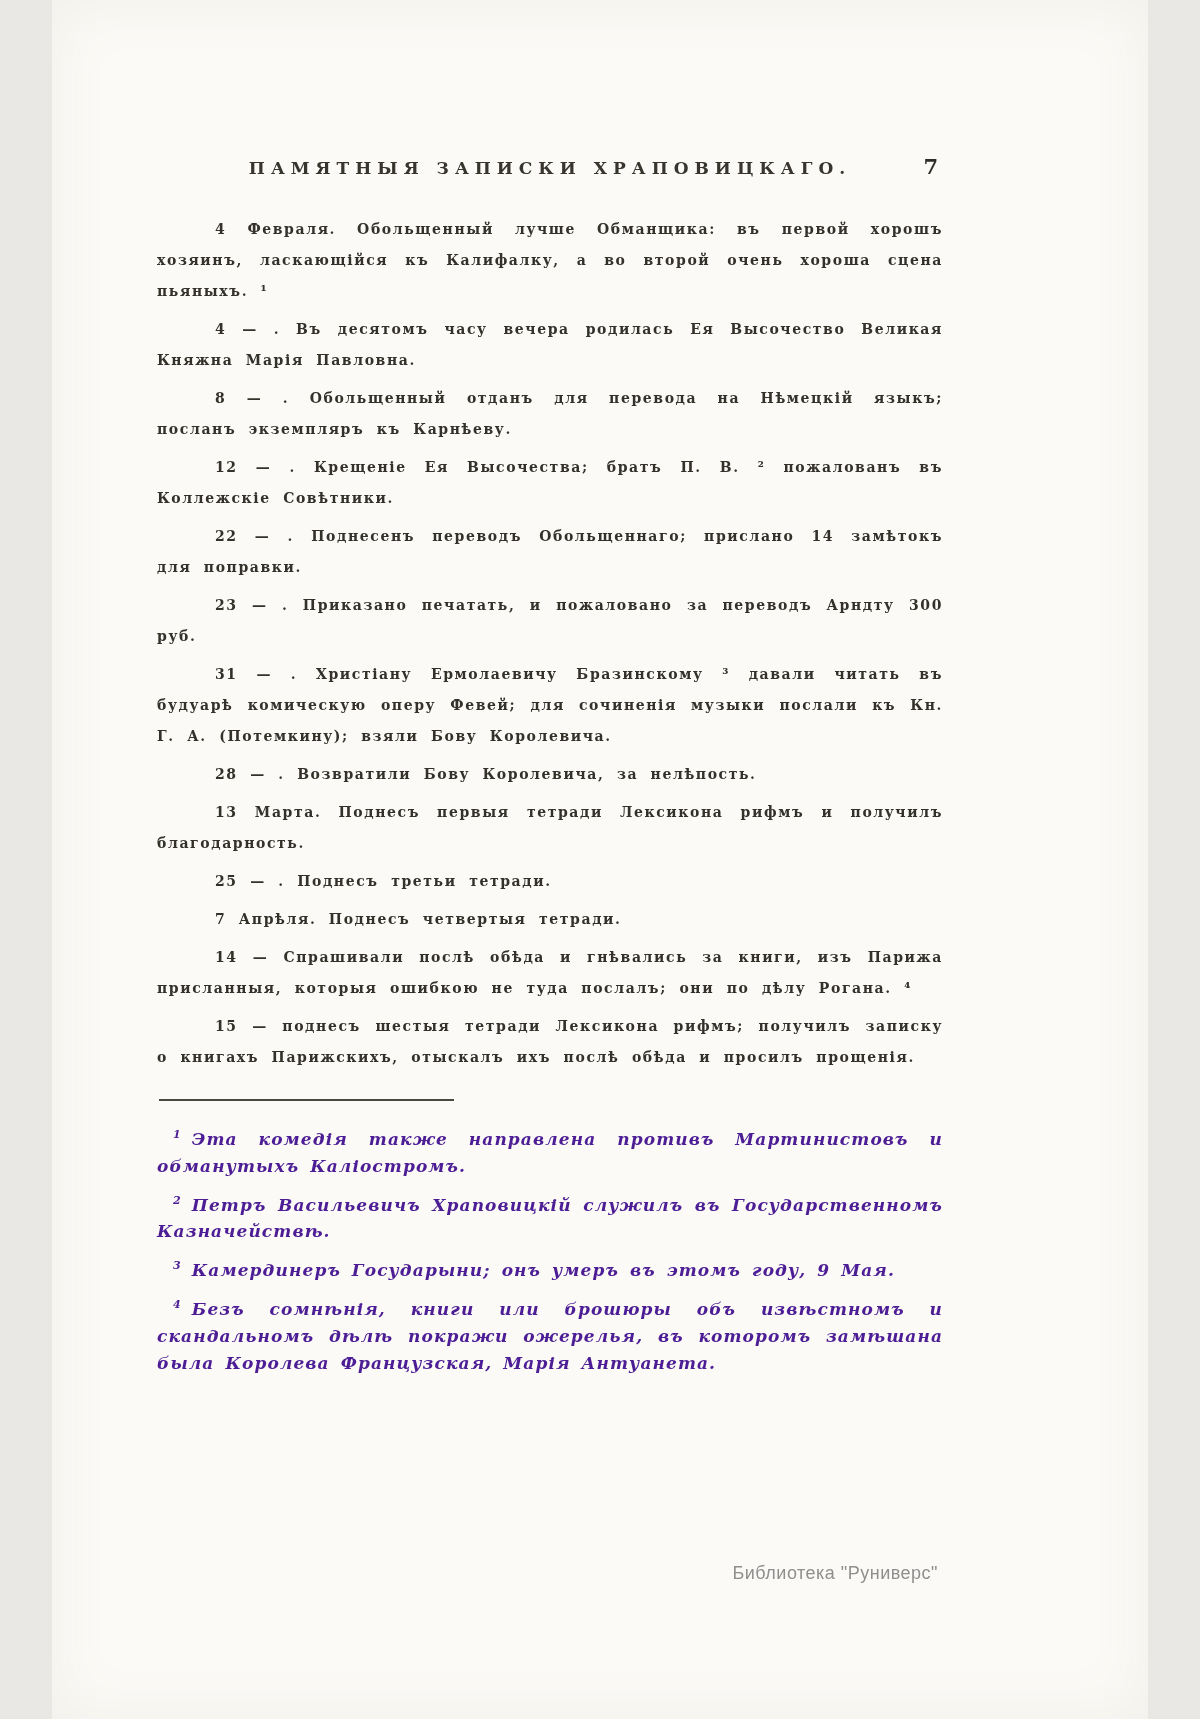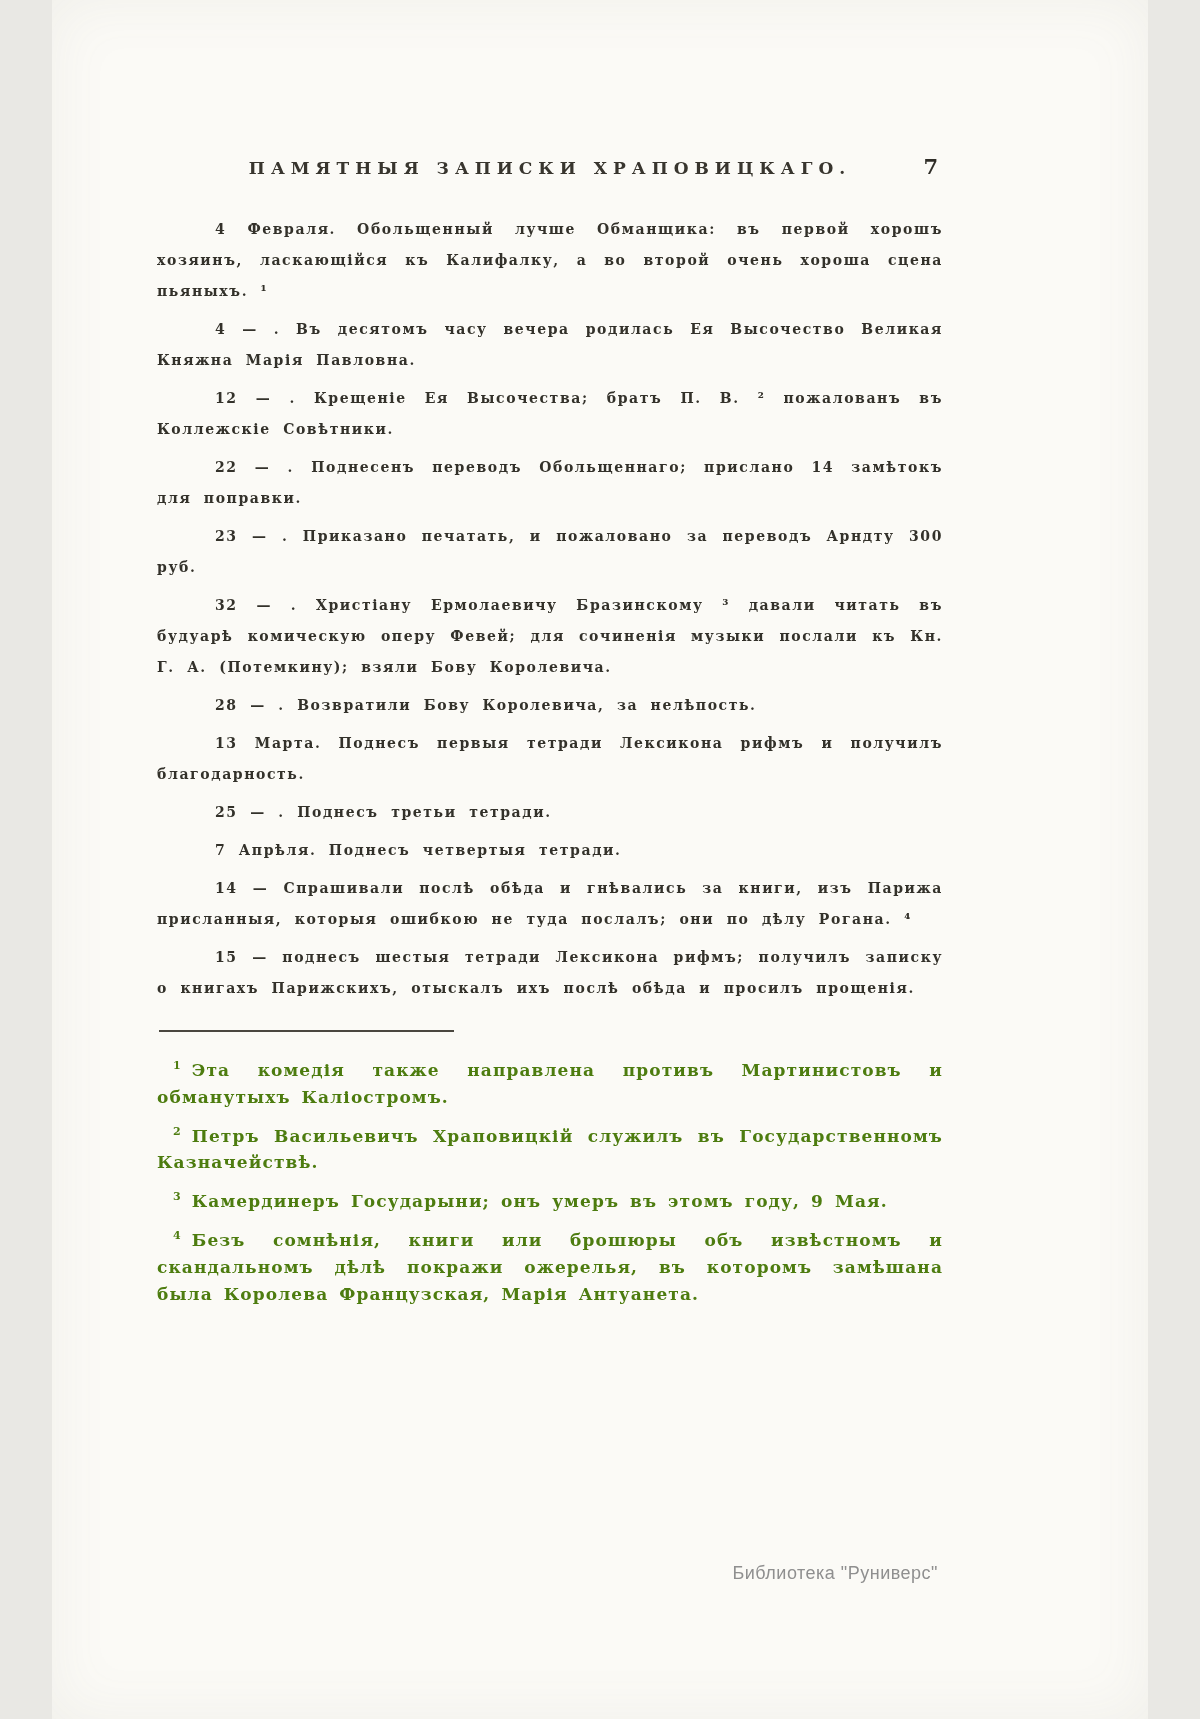--- a/index.html
+++ b/index.html
@@ -60,21 +60,22 @@
 
   .footnotes p {
     font-size: 17px;
     line-height: 27px;
     letter-spacing: 1.1px;
     word-spacing: 4px;
     text-align: justify;
     text-indent: 16px;
     margin-bottom: 7px;
     font-weight: bold;
-    color: #4d7c0f;
+    color: #4c1d95;
+    font-style: italic;
   }
   .footnotes sup {
     font-size: 11px;
     margin-right: 10px;
     font-weight: bold;
   }
 
   .watermark {
     position: absolute;
     right: 210px;
@@ -91,24 +92,25 @@
 <div class="page">
 
   <div class="header">
     <div class="running-title">ПАМЯТНЫЯ ЗАПИСКИ ХРАПОВИЦКАГО.</div>
     <div class="page-number">7</div>
   </div>
 
   <div class="entries">
     <p>4 Февраля. Обольщенный лучше Обманщика: въ первой хорошъ хозяинъ, ласкающійся къ Калифалку, а во второй очень хороша сцена пьяныхъ. ¹</p>
     <p>4 — . Въ десятомъ часу вечера родилась Ея Высочество Великая Княжна Марія Павловна.</p>
+    <p>8 — . Обольщенный отданъ для перевода на Нѣмецкій языкъ; посланъ экземпляръ къ Карнѣеву.</p>
     <p>12 — . Крещеніе Ея Высочества; братъ П. В. ² пожалованъ въ Коллежскіе Совѣтники.</p>
     <p>22 — . Поднесенъ переводъ Обольщеннаго; прислано 14 замѣтокъ для поправки.</p>
     <p>23 — . Приказано печатать, и пожаловано за переводъ Арндту 300 руб.</p>
-    <p>32 — . Христіану Ермолаевичу Бразинскому ³ давали читать въ будуарѣ комическую оперу Февей; для сочиненія музыки послали къ Кн. Г. А. (Потемкину); взяли Бову Королевича.</p>
+    <p>31 — . Христіану Ермолаевичу Бразинскому ³ давали читать въ будуарѣ комическую оперу Февей; для сочиненія музыки послали къ Кн. Г. А. (Потемкину); взяли Бову Королевича.</p>
     <p>28 — . Возвратили Бову Королевича, за нелѣпость.</p>
     <p>13 Марта. Поднесъ первыя тетради Лексикона рифмъ и получилъ благодарность.</p>
     <p>25 — . Поднесъ третьи тетради.</p>
     <p>7 Апрѣля. Поднесъ четвертыя тетради.</p>
     <p>14 — Спрашивали послѣ обѣда и гнѣвались за книги, изъ Парижа присланныя, которыя ошибкою не туда послалъ; они по дѣлу Рогана. ⁴</p>
     <p>15 — поднесъ шестыя тетради Лексикона рифмъ; получилъ записку о книгахъ Парижскихъ, отыскалъ ихъ послѣ обѣда и просилъ прощенія.</p>
   </div>
 
   <div class="footnote-rule"></div>
 

